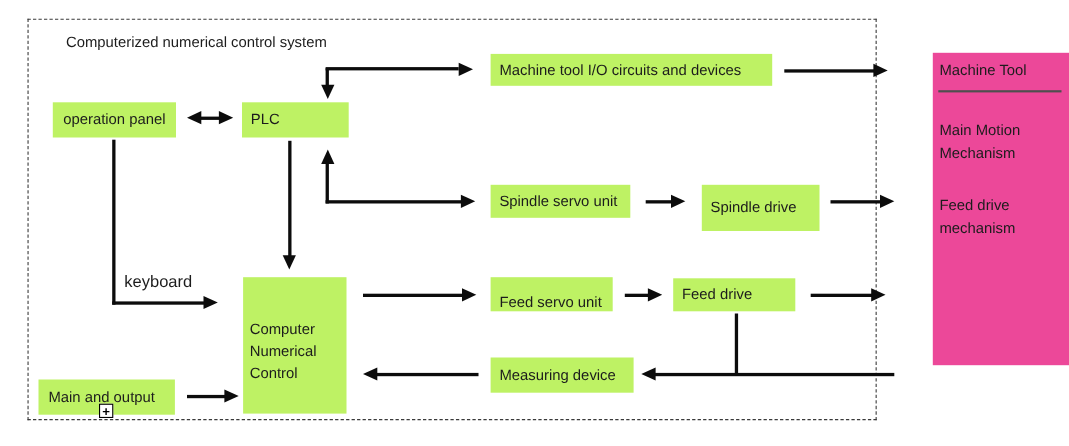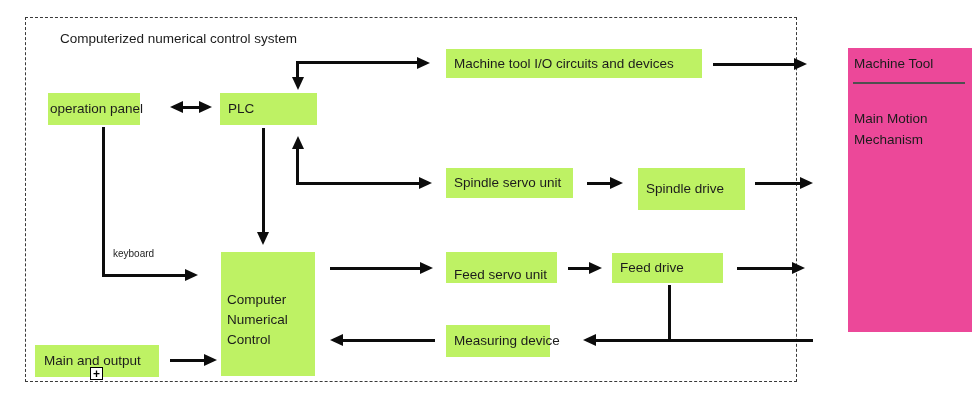--- a/index.html
+++ b/index.html
@@ -10,32 +10,32 @@
   }
   .abs{position:absolute;box-sizing:border-box;}
   
   #boundary{left:25px;top:17px;width:772px;height:365px;border:1px dashed #3a3a3a;}
   #diagram-title{left:41px;top:31px;font-size:13.5px;white-space:nowrap;margin-left:19px;}
   
   .box{
     background:#bef264;font-size:13.5px;display:flex;align-items:center;
     padding:0 8px;white-space:nowrap;line-height:16px;
   }
-  #operation-panel{left:48px;top:93px;width:92px;height:32px;padding:0 2px;}
+  #operation-panel{left:48px;top:93px;width:112px;height:32px;padding:0 2px;justify-content:center;}
   #plc{left:220px;top:93px;width:97px;height:32px;}
   #machine-io{left:446px;top:49px;width:256px;height:29px;}
   #spindle-servo{left:446px;top:168px;width:127px;height:30px;}
   #spindle-drive{left:638px;top:168px;width:107px;height:42px;}
   #cnc{left:221px;top:252px;width:94px;height:124px;align-items:center;
        padding:12px 6px 0 6px;white-space:normal;line-height:20px;font-size:13.5px;}
   #feed-servo{left:446px;top:252px;width:111px;height:31px;align-items:flex-end;}
   #feed-drive{left:612px;top:253px;width:111px;height:30px;}
-  #measuring-device{left:446px;top:325px;width:104px;height:32px;}
+  #measuring-device{left:446px;top:325px;width:130px;height:32px;}
   #input-output{left:35px;top:345px;width:124px;height:32px;padding:0 9px;}
-  #keyboard-label{left:113px;top:248px;font-size:10px;}
+  #keyboard-label{left:113px;top:248px;font-size:15px;}
   
   #machine-tool-panel{left:848px;top:48px;width:125px;height:284px;background:#ec4899;}
   #machine-tool-title{left:6px;top:8px;font-size:13.5px;white-space:nowrap;}
   #machine-tool-underline{left:5px;top:34px;width:112px;height:2px;background:#4f4f4f;}
   .mt-item{left:6px;width:113px;font-size:13.5px;line-height:21px;}
   #mt-item-0{top:60px;}
   #mt-item-1{top:128px;}
   #mt-item-2{top:188px;}
   
   .hl{height:3px;background:#0c0c0c;}
@@ -88,20 +88,21 @@
 <div class="abs box" id="input-output">
   <span>Main and output</span>
 </div>
 
 <div class="abs" id="keyboard-label">keyboard</div>
 
 <div class="abs" id="machine-tool-panel">
   <div class="abs" id="machine-tool-title">Machine Tool</div>
   <div class="abs" id="machine-tool-underline"></div>
   <div class="abs mt-item" id="mt-item-0">Main Motion Mechanism</div>
+  <div class="abs mt-item" id="mt-item-1">Feed drive mechanism</div>
 </div>
 
 <div>
   <div class="abs hl" style="left:181px;top:106px;width:20px;"></div>
   <div class="abs ah ah-l" style="left:170px;top:101px;"></div>
   <div class="abs ah ah-r" style="left:199px;top:101px;"></div>
 </div>
 
 <div>
   <div class="abs vl" style="left:296px;top:62px;height:16px;"></div>

